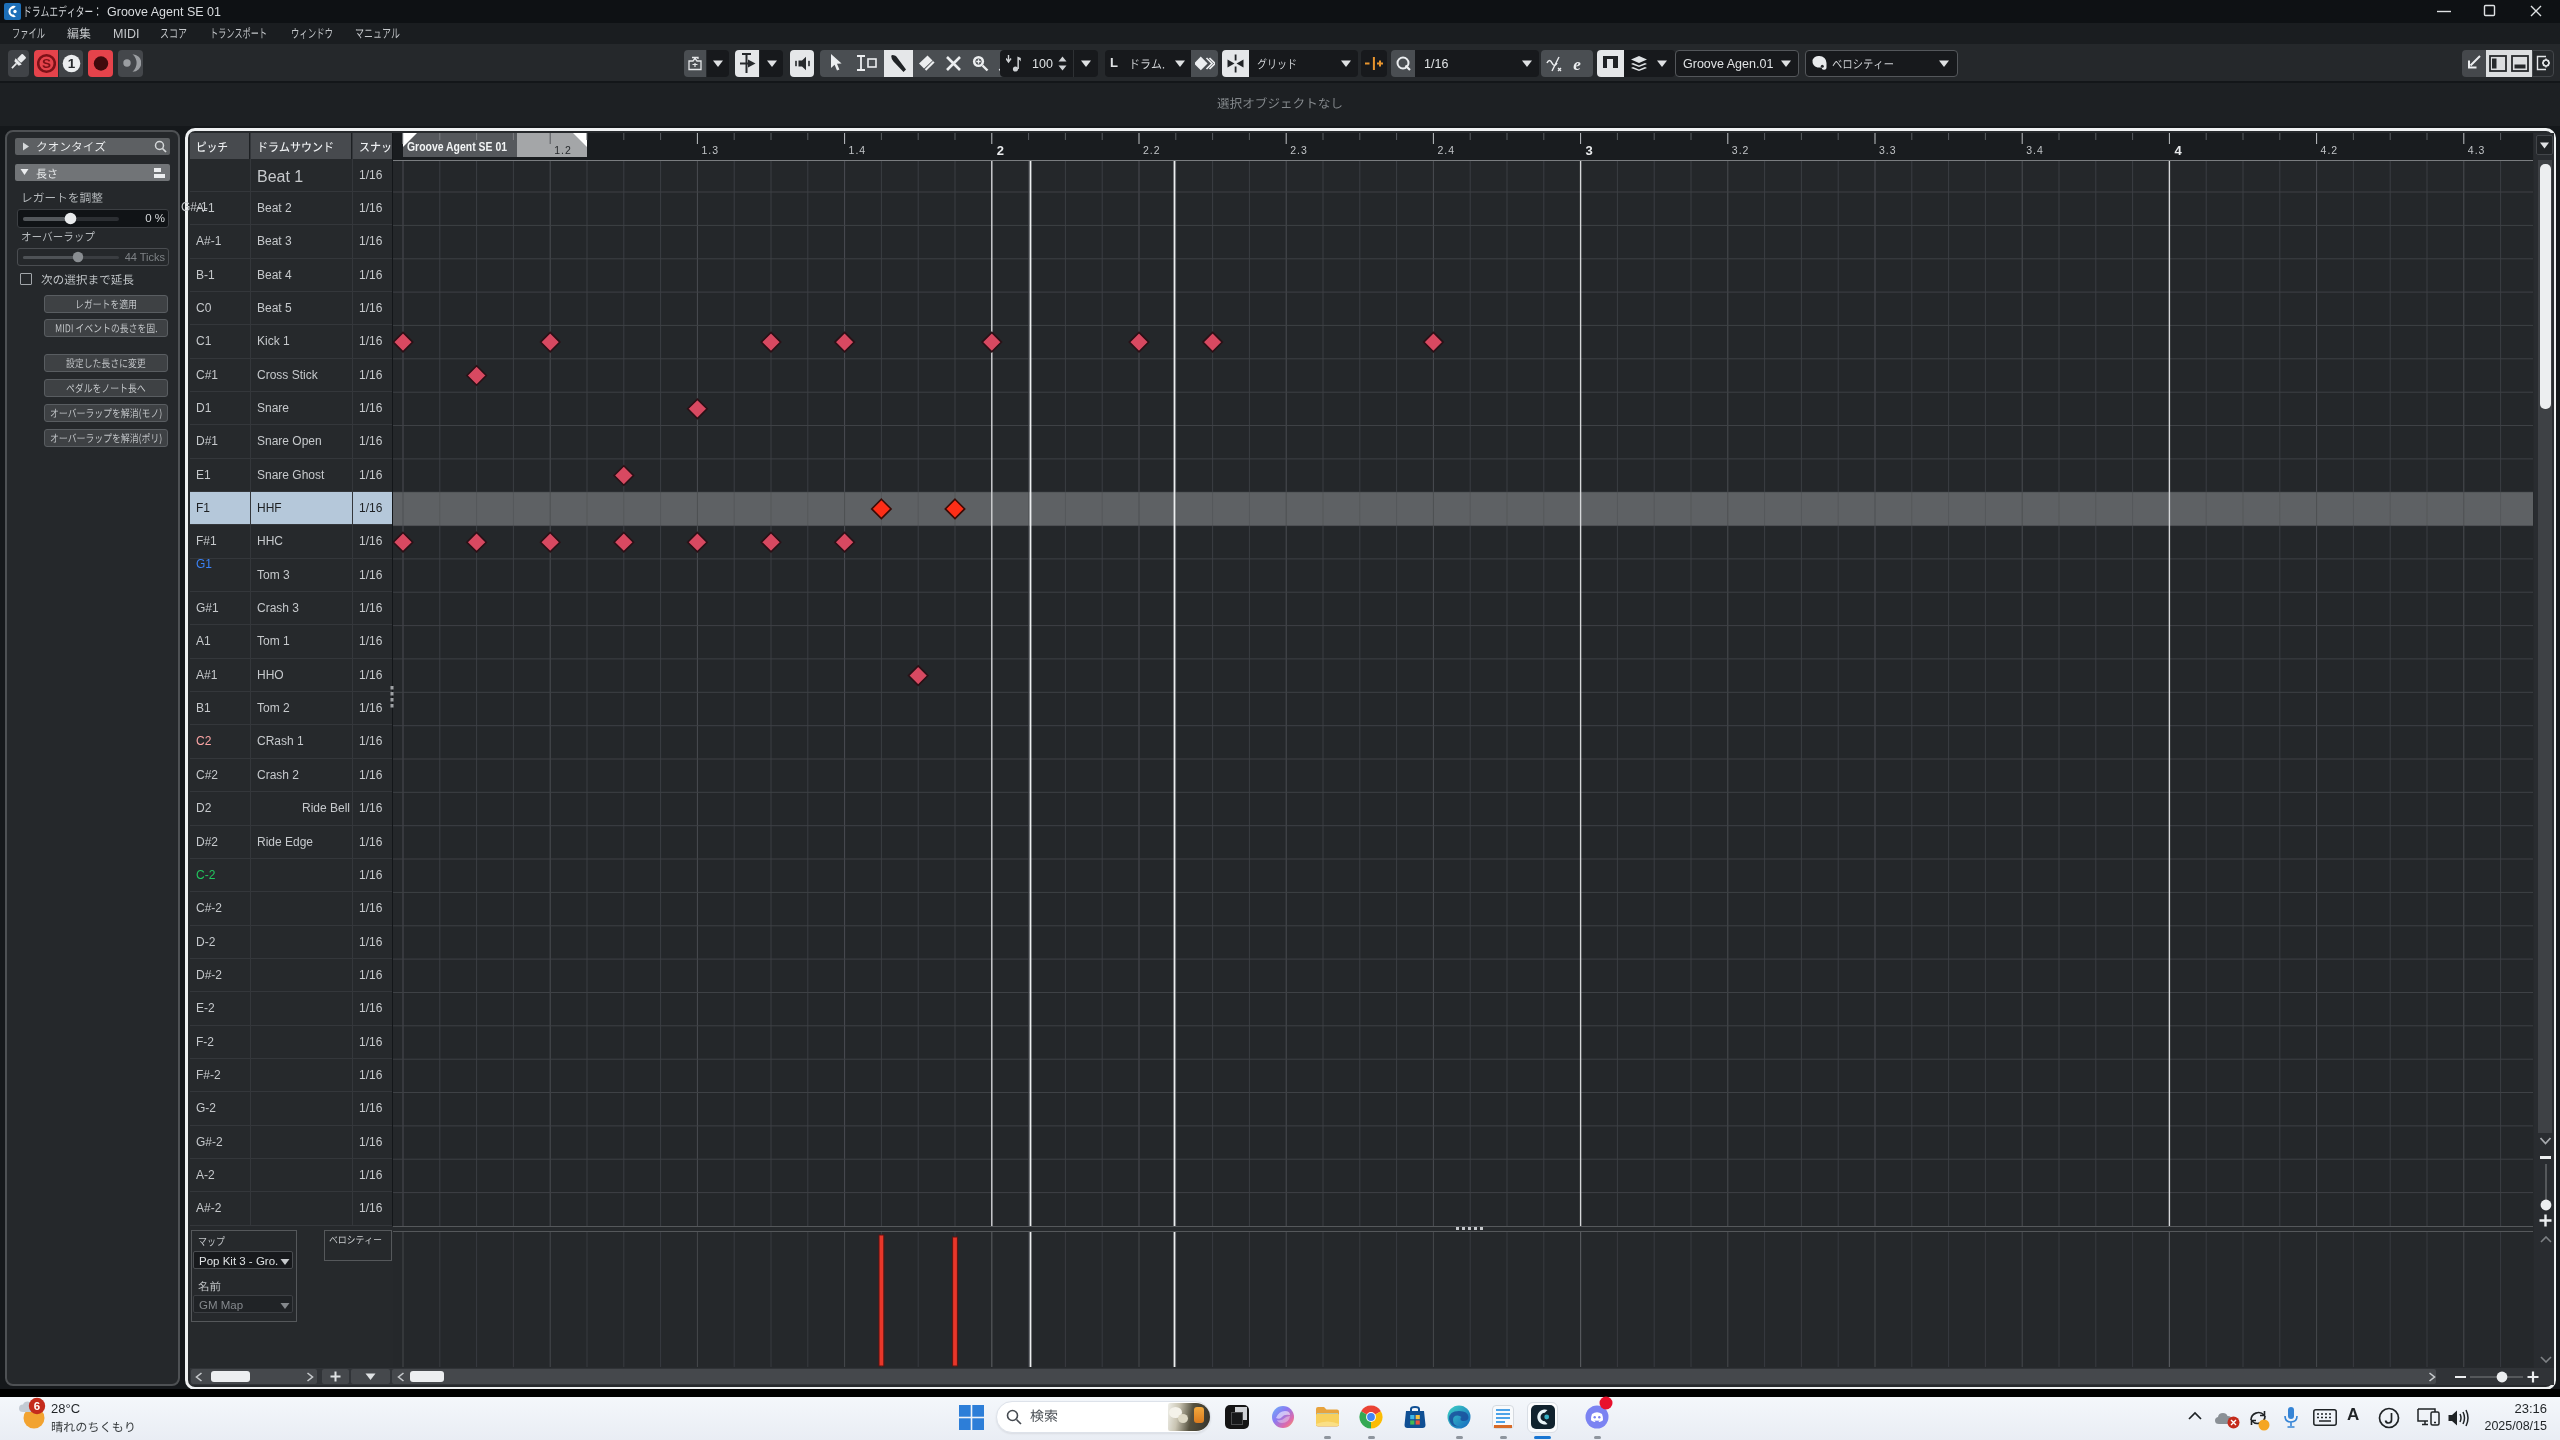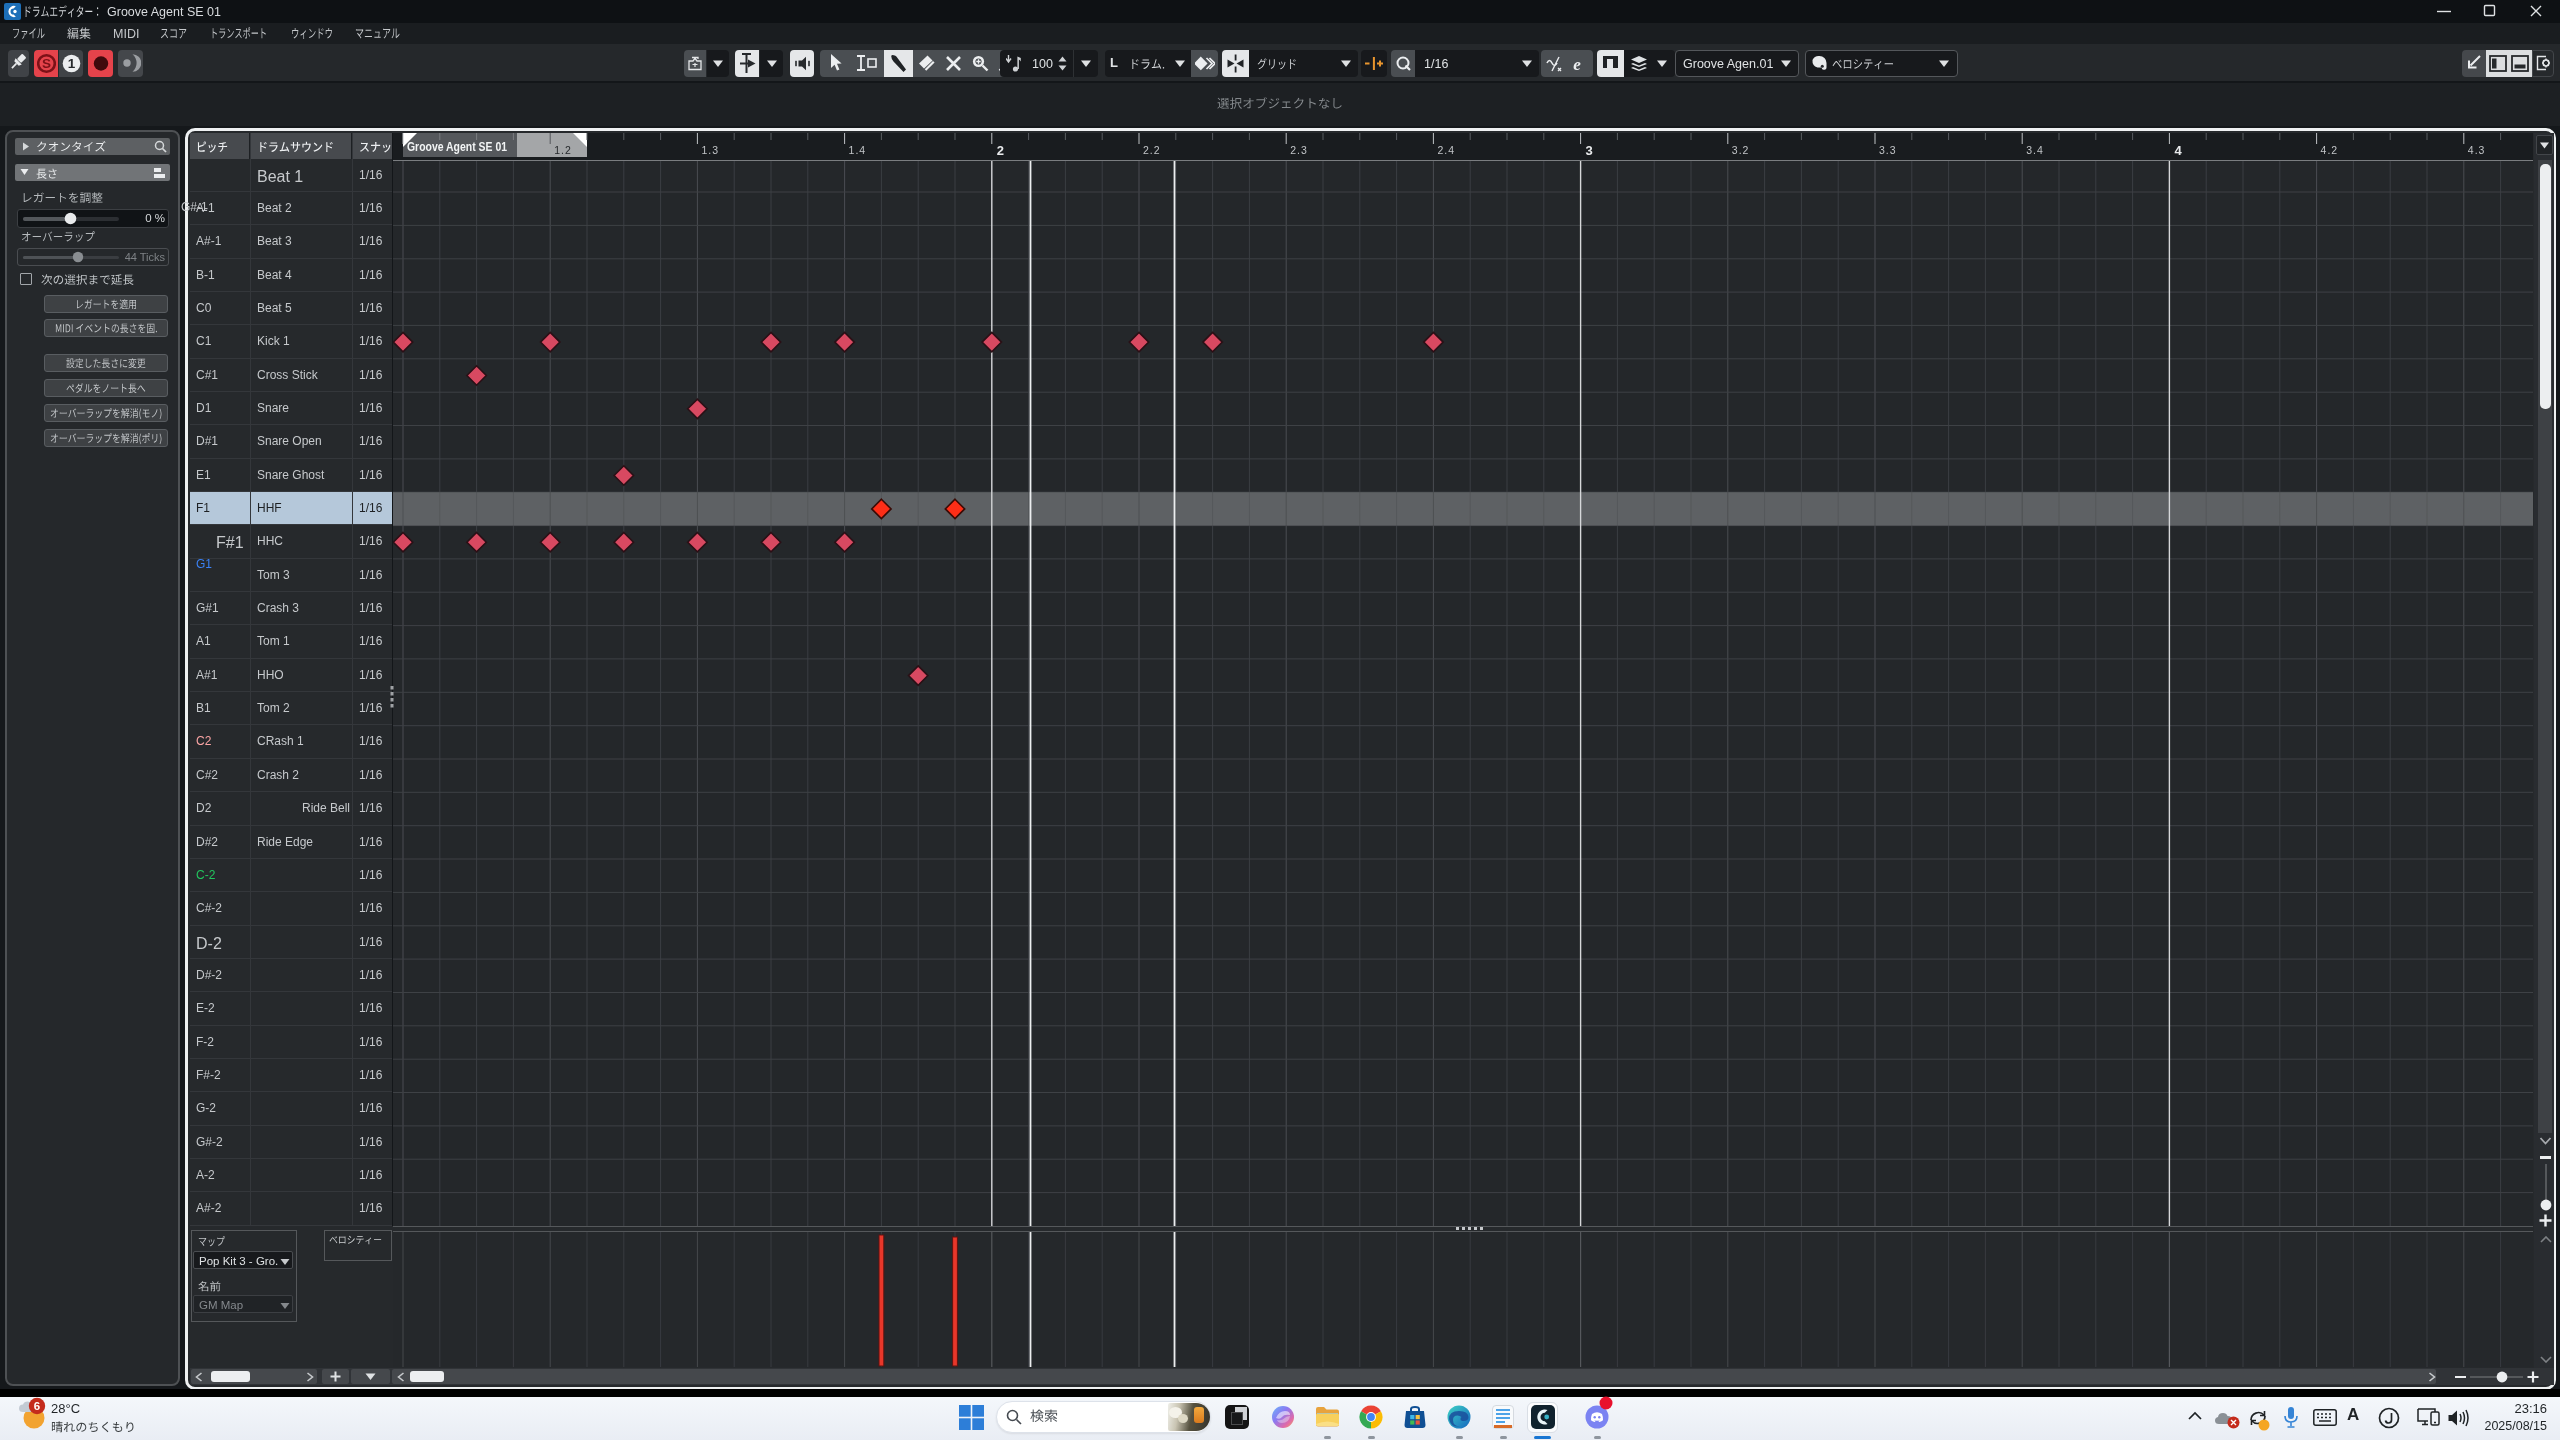--- a/index.html
+++ b/index.html
@@ -409,21 +409,21 @@
     <div style="position:absolute;left:190px;top:491.00000000000006px;width:203px;height:1px;background:#34373b;"></div>
     <div style="position:absolute;left:196px;top:467.65000000000003px;font-size:12px;color:#c6c9cc;font-weight:400;white-space:nowrap;">E1</div>
     <div style="position:absolute;left:257px;top:467.65000000000003px;font-size:12px;color:#c6c9cc;font-weight:400;white-space:nowrap;">Snare Ghost</div>
     <div style="position:absolute;left:359px;top:467.65000000000003px;font-size:12px;color:#c6c9cc;font-weight:400;white-space:nowrap;">1/16</div>
     <div style="position:absolute;left:190px;top:492.0px;width:203px;height:33.35px;background:#b5c8da;"></div>
     <div style="position:absolute;left:190px;top:524.35px;width:203px;height:1px;background:#34373b;"></div>
     <div style="position:absolute;left:196px;top:501.0px;font-size:12px;color:#1e2124;font-weight:400;white-space:nowrap;">F1</div>
     <div style="position:absolute;left:257px;top:501.0px;font-size:12px;color:#1e2124;font-weight:400;white-space:nowrap;">HHF</div>
     <div style="position:absolute;left:359px;top:501.0px;font-size:12px;color:#1e2124;font-weight:400;white-space:nowrap;">1/16</div>
     <div style="position:absolute;left:190px;top:557.7px;width:203px;height:1px;background:#34373b;"></div>
-    <div style="position:absolute;left:196px;top:534.35px;font-size:16px;color:#c6c9cc;font-weight:400;white-space:nowrap;margin-left:20px;">F#1</div>
+    <div style="position:absolute;left:196px;top:534.35px;font-size:12px;color:#c6c9cc;font-weight:400;white-space:nowrap;">F#1</div>
     <div style="position:absolute;left:257px;top:534.35px;font-size:12px;color:#c6c9cc;font-weight:400;white-space:nowrap;">HHC</div>
     <div style="position:absolute;left:359px;top:534.35px;font-size:12px;color:#c6c9cc;font-weight:400;white-space:nowrap;">1/16</div>
     <div style="position:absolute;left:190px;top:591.0500000000001px;width:203px;height:1px;background:#34373b;"></div>
     <div style="position:absolute;left:196px;top:557px;font-size:12px;color:#3b82f6;font-weight:400;white-space:nowrap;">G1</div>
     <div style="position:absolute;left:257px;top:567.7px;font-size:12px;color:#c6c9cc;font-weight:400;white-space:nowrap;">Tom 3</div>
     <div style="position:absolute;left:359px;top:567.7px;font-size:12px;color:#c6c9cc;font-weight:400;white-space:nowrap;">1/16</div>
     <div style="position:absolute;left:190px;top:624.4px;width:203px;height:1px;background:#34373b;"></div>
     <div style="position:absolute;left:196px;top:601.05px;font-size:12px;color:#c6c9cc;font-weight:400;white-space:nowrap;">G#1</div>
     <div style="position:absolute;left:257px;top:601.05px;font-size:12px;color:#c6c9cc;font-weight:400;white-space:nowrap;">Crash 3</div>
     <div style="position:absolute;left:359px;top:601.05px;font-size:12px;color:#c6c9cc;font-weight:400;white-space:nowrap;">1/16</div>
@@ -455,21 +455,21 @@
     <div style="position:absolute;left:196px;top:834.5px;font-size:12px;color:#c6c9cc;font-weight:400;white-space:nowrap;">D#2</div>
     <div style="position:absolute;left:257px;top:834.5px;font-size:12px;color:#c6c9cc;font-weight:400;white-space:nowrap;">Ride Edge</div>
     <div style="position:absolute;left:359px;top:834.5px;font-size:12px;color:#c6c9cc;font-weight:400;white-space:nowrap;">1/16</div>
     <div style="position:absolute;left:190px;top:891.2px;width:203px;height:1px;background:#34373b;"></div>
     <div style="position:absolute;left:196px;top:867.85px;font-size:12px;color:#22c55e;font-weight:400;white-space:nowrap;">C-2</div>
     <div style="position:absolute;left:359px;top:867.85px;font-size:12px;color:#c6c9cc;font-weight:400;white-space:nowrap;">1/16</div>
     <div style="position:absolute;left:190px;top:924.5500000000001px;width:203px;height:1px;background:#34373b;"></div>
     <div style="position:absolute;left:196px;top:901.2px;font-size:12px;color:#c6c9cc;font-weight:400;white-space:nowrap;">C#-2</div>
     <div style="position:absolute;left:359px;top:901.2px;font-size:12px;color:#c6c9cc;font-weight:400;white-space:nowrap;">1/16</div>
     <div style="position:absolute;left:190px;top:957.9000000000001px;width:203px;height:1px;background:#34373b;"></div>
-    <div style="position:absolute;left:196px;top:934.5500000000001px;font-size:16px;color:#c6c9cc;font-weight:400;white-space:nowrap;text-align:right;">D-2</div>
+    <div style="position:absolute;left:196px;top:934.5500000000001px;font-size:12px;color:#c6c9cc;font-weight:400;white-space:nowrap;text-align:right;">D-2</div>
     <div style="position:absolute;left:359px;top:934.5500000000001px;font-size:12px;color:#c6c9cc;font-weight:400;white-space:nowrap;">1/16</div>
     <div style="position:absolute;left:190px;top:991.2500000000001px;width:203px;height:1px;background:#34373b;"></div>
     <div style="position:absolute;left:196px;top:967.9000000000001px;font-size:12px;color:#c6c9cc;font-weight:400;white-space:nowrap;">D#-2</div>
     <div style="position:absolute;left:359px;top:967.9000000000001px;font-size:12px;color:#c6c9cc;font-weight:400;white-space:nowrap;">1/16</div>
     <div style="position:absolute;left:190px;top:1024.6px;width:203px;height:1px;background:#34373b;"></div>
     <div style="position:absolute;left:196px;top:1001.25px;font-size:12px;color:#c6c9cc;font-weight:400;white-space:nowrap;">E-2</div>
     <div style="position:absolute;left:359px;top:1001.25px;font-size:12px;color:#c6c9cc;font-weight:400;white-space:nowrap;">1/16</div>
     <div style="position:absolute;left:190px;top:1057.9499999999998px;width:203px;height:1px;background:#34373b;"></div>
     <div style="position:absolute;left:196px;top:1034.6px;font-size:12px;color:#c6c9cc;font-weight:400;white-space:nowrap;">F-2</div>
     <div style="position:absolute;left:359px;top:1034.6px;font-size:12px;color:#c6c9cc;font-weight:400;white-space:nowrap;">1/16</div>

